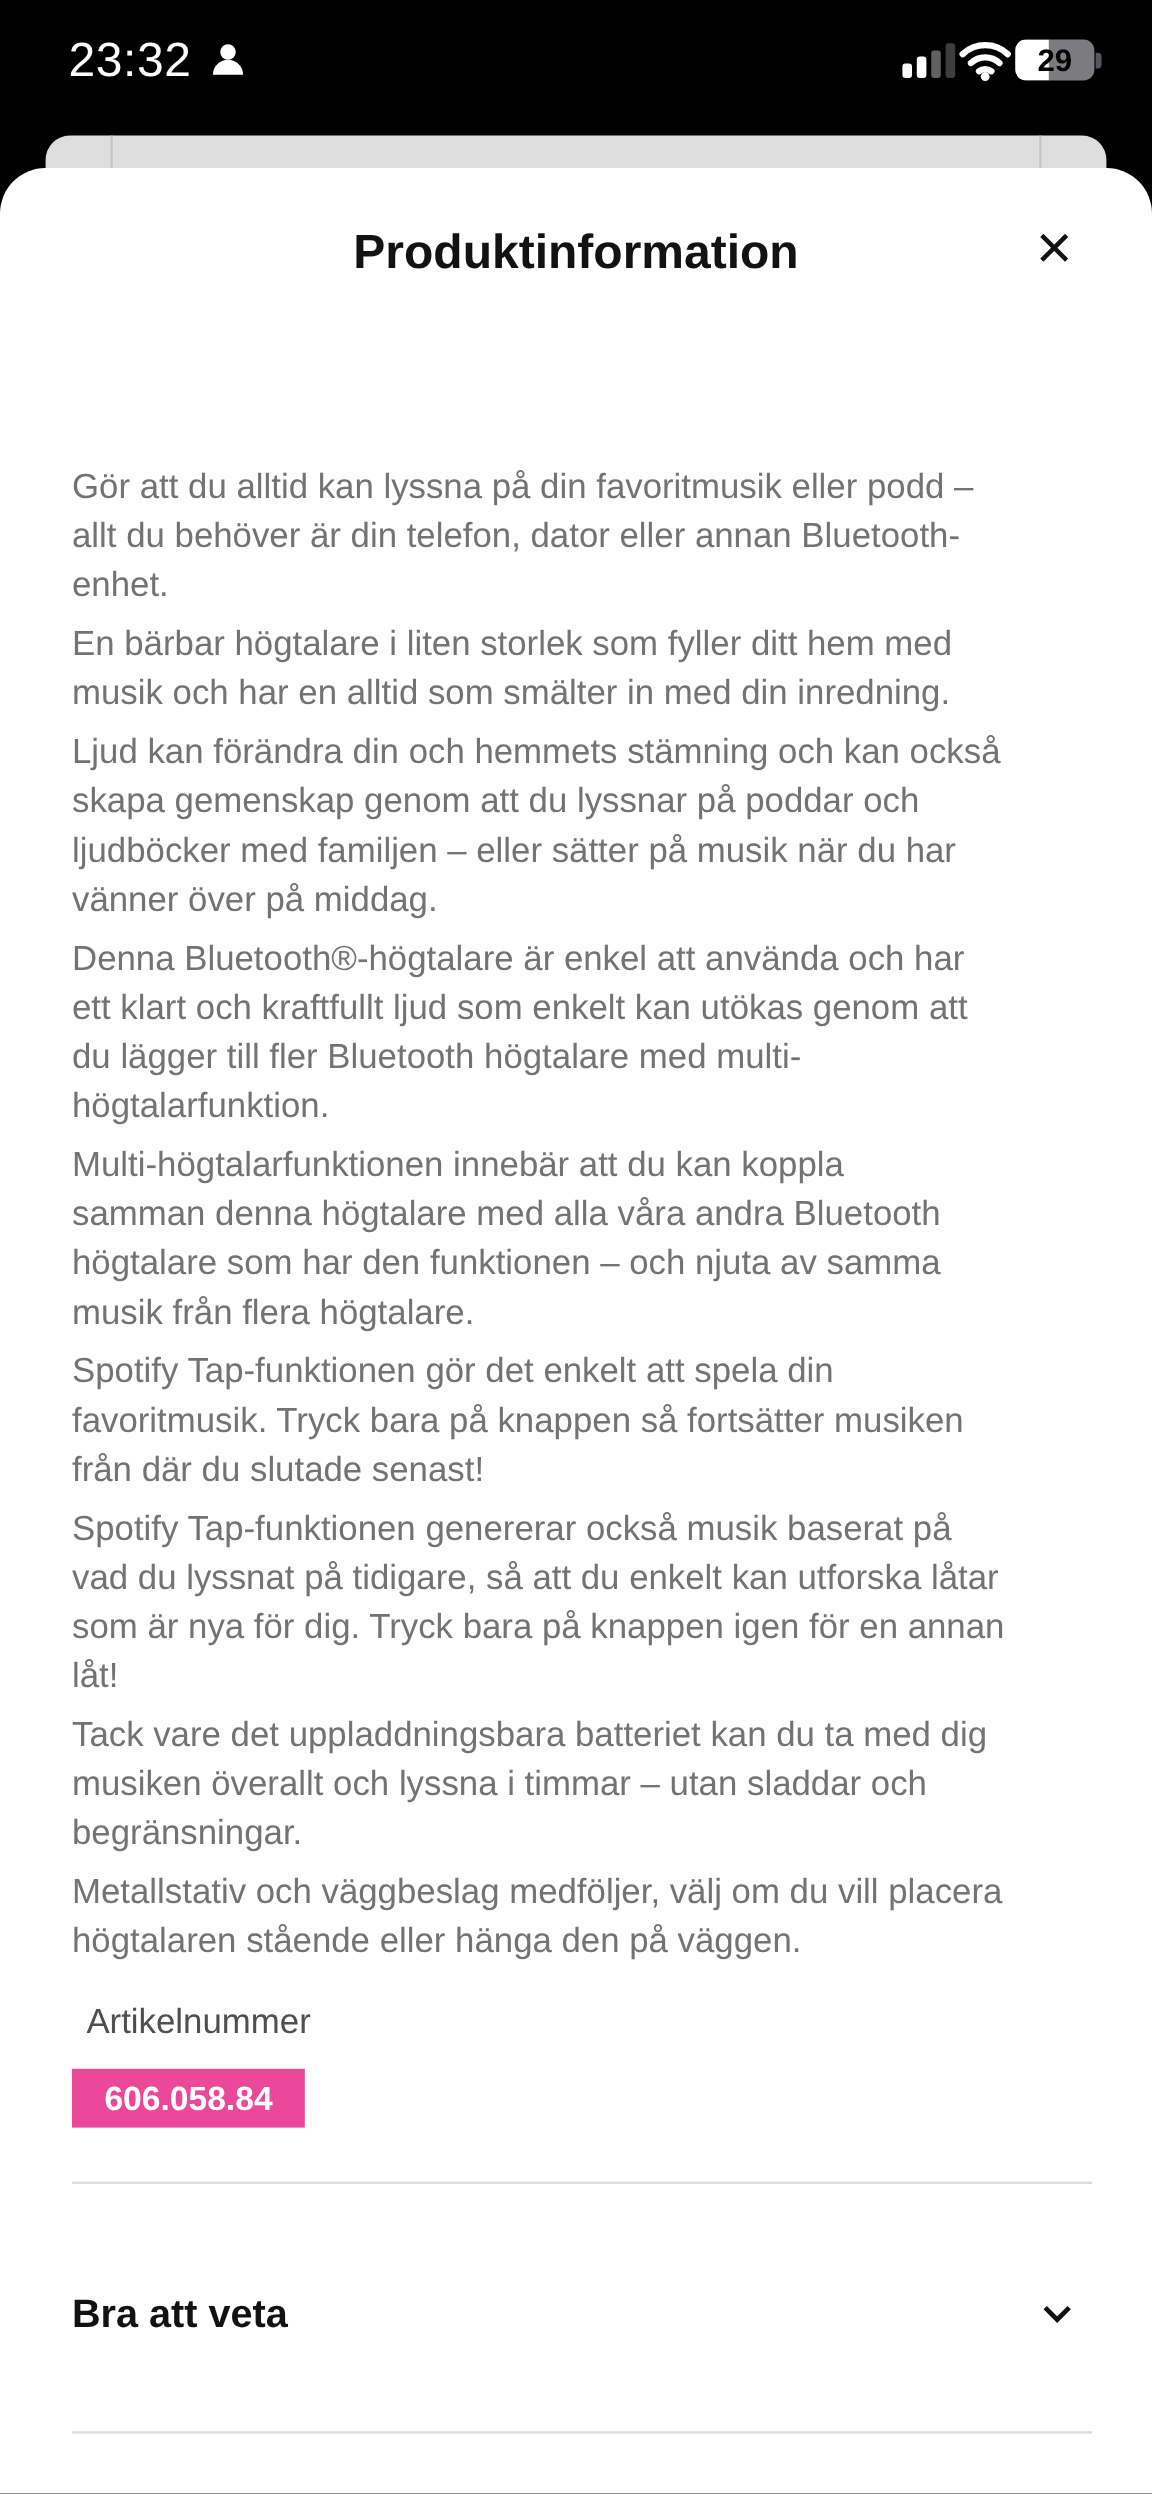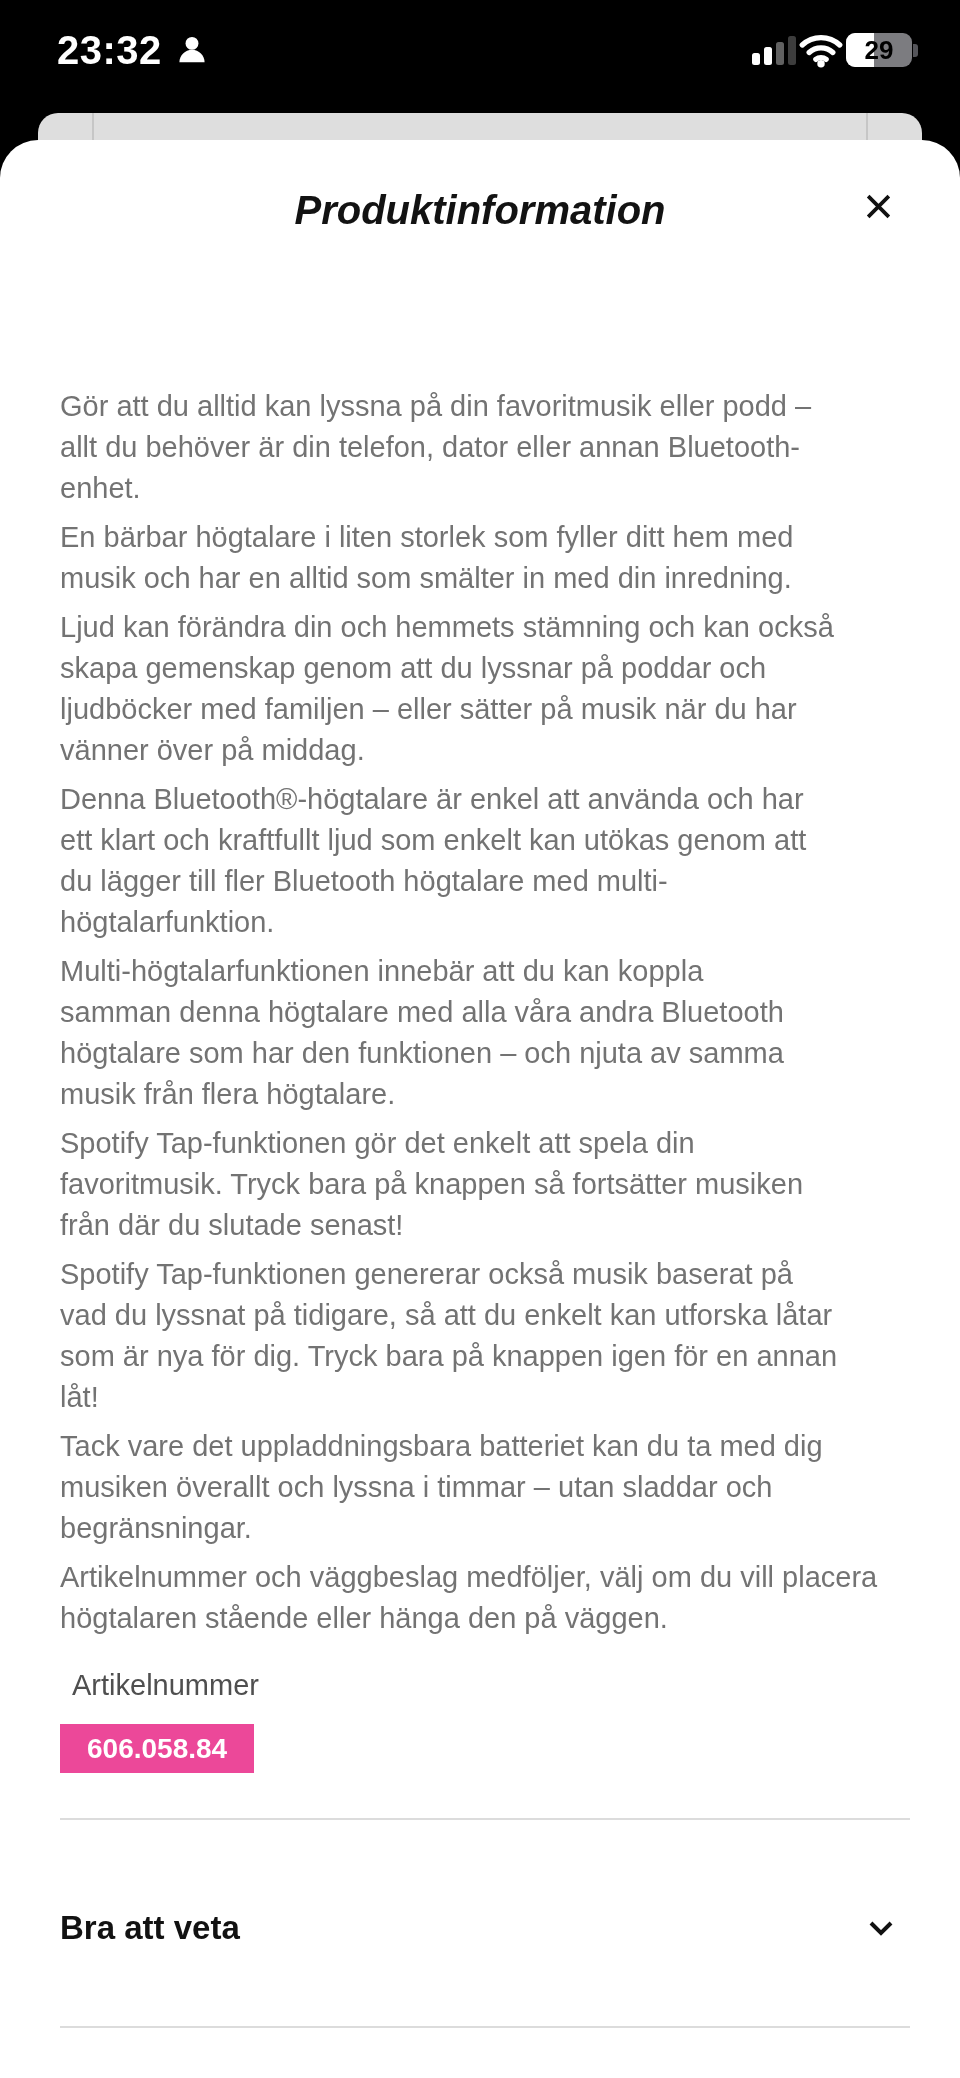--- a/index.html
+++ b/index.html
@@ -7,21 +7,21 @@
     width:960px;height:2078px;background:#000;position:relative;overflow:hidden;
     font-family:"Liberation Sans", sans-serif;
   }
   
   .status-bar{
     position:absolute;top:0;left:0;width:960px;height:100px;background:#000;color:#fff;
     display:flex;align-items:center;justify-content:space-between;
     padding:0 42px 0 57px;box-sizing:border-box;
   }
   .sb-left{display:flex;align-items:center;gap:12px;}
-  .sb-time{font-size:40px;font-weight:700;letter-spacing:.5px;}
+  .sb-time{font-size:40px;font-weight:400;letter-spacing:.5px;}
   .sb-right{display:flex;align-items:center;gap:2px;}
   .signal{display:flex;align-items:flex-end;gap:4px;height:30px;}
   .signal i{display:block;width:8px;border-radius:2.5px;}
   .signal .b1{height:12px;background:#fff;}
   .signal .b2{height:18px;background:#fff;}
   .signal .b3{height:23px;background:rgba(255,255,255,.38);}
   .signal .b4{height:29px;background:rgba(255,255,255,.24);}
   .battery{display:flex;align-items:center;}
   .battery-body{
     position:relative;width:66px;height:34px;border-radius:9px;background:#7c7c80;overflow:hidden;
@@ -38,21 +38,21 @@
     background:#dedede;border-radius:20px 20px 0 0;
   }
   .backdrop-line{position:absolute;top:0;width:2px;height:30px;background:#c6c6c6;}
   .backdrop-line.left{left:54px;}
   .backdrop-line.right{right:54px;}
   
   .sheet{
     position:absolute;top:140px;left:0;right:0;bottom:0;background:#fff;
     border-radius:38px 38px 0 0;overflow:hidden;
   }
-  .sheet-header{position:relative;height:92px;padding-top:48px;box-sizing:content-box;font-style:italic;}
+  .sheet-header{position:relative;height:92px;padding-top:48px;box-sizing:content-box;}
   .sheet-title{
     text-align:center;font-size:40px;line-height:44px;font-weight:700;color:#121212;margin:0;
   }
   .close-btn{
     position:absolute;top:44px;right:60px;width:44px;height:44px;border:none;background:none;
     display:flex;align-items:center;justify-content:center;padding:0;cursor:pointer;
   }
   .sheet-body{margin-top:106px;padding:0 50px 0 60px;}
   .sheet-body p{
     font-size:29px;line-height:41px;color:#737373;margin:0 0 8px 0;white-space:pre-line;
@@ -147,21 +147,21 @@
     <p>Spotify Tap-funktionen gör det enkelt att spela din
 favoritmusik. Tryck bara på knappen så fortsätter musiken
 från där du slutade senast!</p>
     <p>Spotify Tap-funktionen genererar också musik baserat på
 vad du lyssnat på tidigare, så att du enkelt kan utforska låtar
 som är nya för dig. Tryck bara på knappen igen för en annan
 låt!</p>
     <p>Tack vare det uppladdningsbara batteriet kan du ta med dig
 musiken överallt och lyssna i timmar – utan sladdar och
 begränsningar.</p>
-    <p>Artikelnummer och väggbeslag medföljer, välj om du vill placera
+    <p>Metallstativ och väggbeslag medföljer, välj om du vill placera
 högtalaren stående eller hänga den på väggen.</p>
 
     <div class="article-label">Artikelnummer</div>
     <div class="article-badge">606.058.84</div>
 
     <div class="divider"></div>
 
     <div class="accordion-row">
       <span class="accordion-label">Bra att veta</span>
       <span style="display:flex;">

